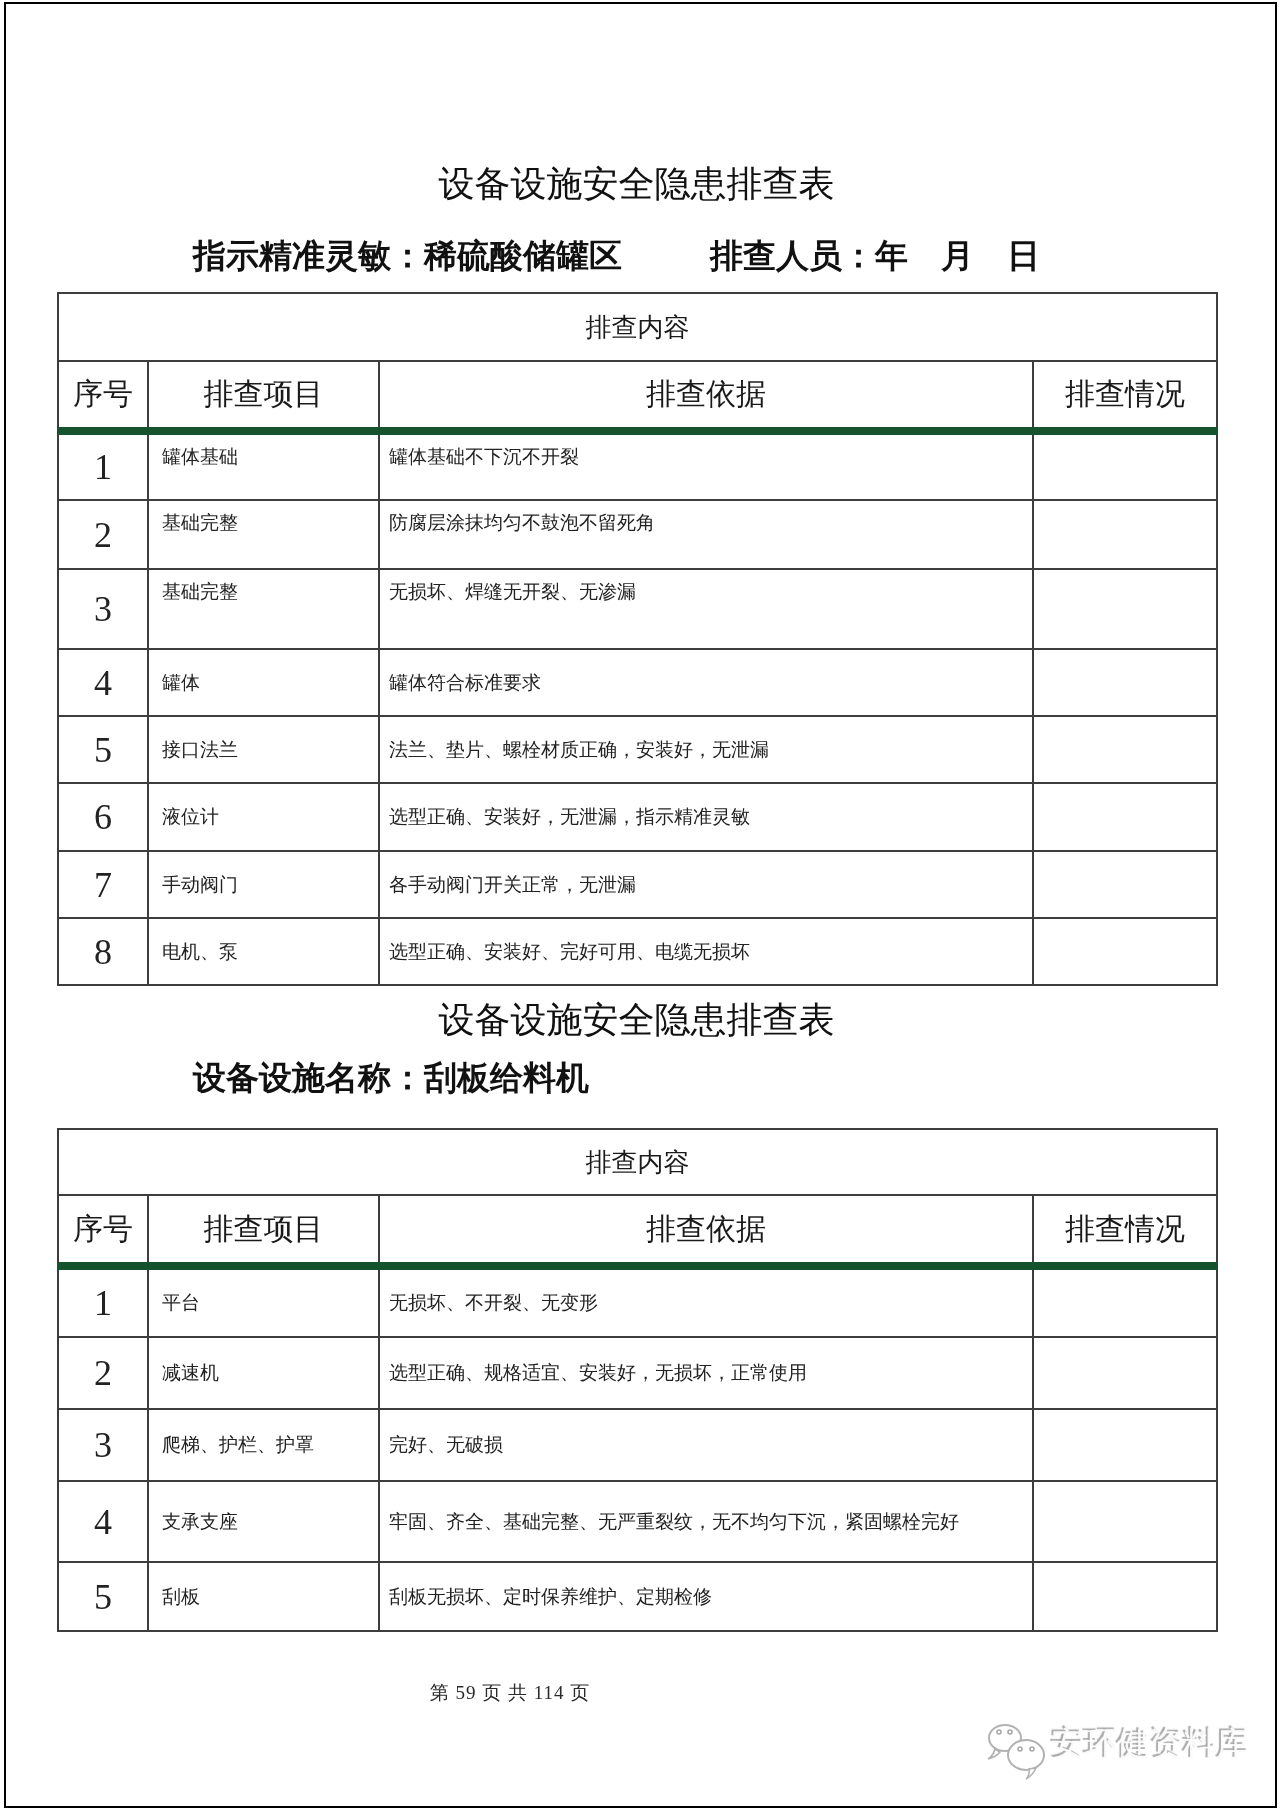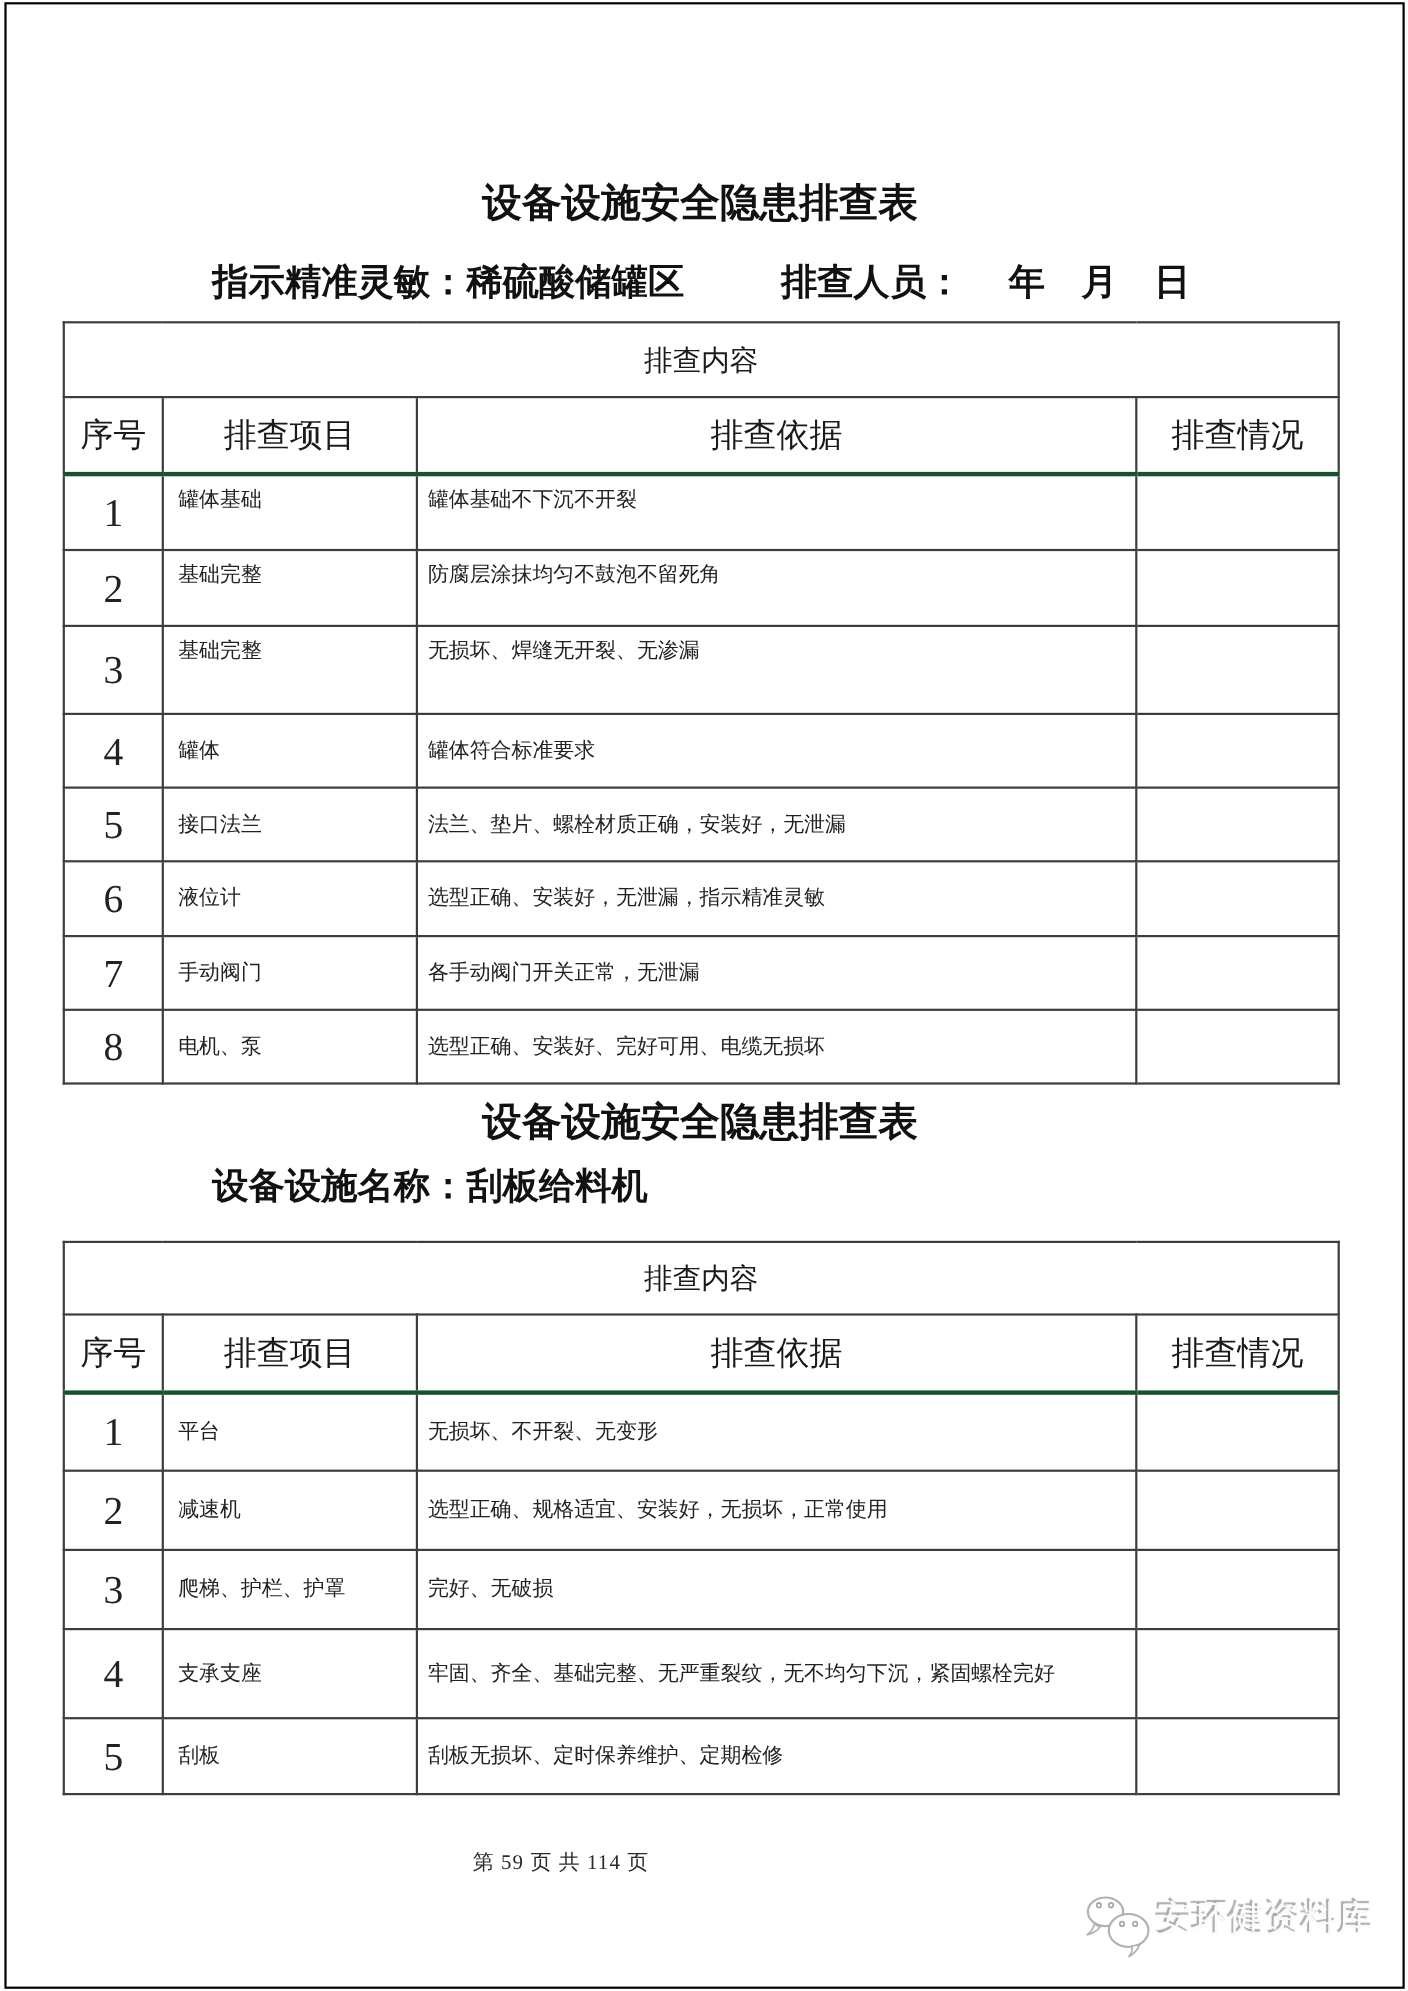--- a/index.html
+++ b/index.html
@@ -3,36 +3,36 @@
 <meta charset="utf-8">
 <style>
   html,body{margin:0;padding:0;background:#ffffff;}
   body{width:1280px;height:1810px;position:relative;overflow:hidden;
        font-family:"Liberation Serif","DejaVu Serif",serif;color:#1c1c1c;}
   .page-border{position:absolute;left:4px;top:2px;right:3px;bottom:2px;
        border:2px solid #000;pointer-events:none;}
 
   .doc-title{position:absolute;left:57px;width:1159px;text-align:center;
        font-family:"Liberation Sans","DejaVu Sans",sans-serif;
-       font-weight:700;font-size:36px;line-height:40px;color:#111;}
+       font-weight:400;font-size:36px;line-height:40px;color:#111;}
   .doc-subtitle{position:absolute;left:193px;white-space:nowrap;
        font-family:"Liberation Sans","DejaVu Sans",sans-serif;
        font-weight:700;font-size:33px;line-height:40px;color:#111;}
   .sub-inspector{margin-left:88px;}
-  .sub-date{margin-left:42px;text-align:right;}
+  .sub-date{text-align:right;}
 
   table.sheet{position:absolute;left:57px;width:1159px;
        border-collapse:collapse;table-layout:fixed;
        font-family:"Liberation Serif","DejaVu Serif",serif;}
   table.sheet td{border:2px solid #3d3d3d;overflow:hidden;}
   table.sheet{border:2px solid #111;}
   td.content-cell{text-align:center;vertical-align:middle;
        font-size:26px;color:#1a1a1a;}
   tr.cols-row td{text-align:center;vertical-align:middle;
-       font-size:30px;color:#1a1a1a;border-bottom:4px solid #14532d;}
+       font-size:30px;color:#1a1a1a;border-bottom:8px solid #14532d;}
   td.no{text-align:center;vertical-align:middle;font-size:36px;color:#222;}
   td.item{padding-left:13px;font-size:19px;line-height:30px;vertical-align:middle;color:#222;}
   td.basis{padding-left:9px;padding-right:8px;font-size:19px;line-height:30px;
        vertical-align:middle;color:#222;}
   td.status{vertical-align:middle;}
   tr.va-top td.item, tr.va-top td.basis{vertical-align:top;padding-top:7px;}
 
   
   .t1 tr:nth-child(1){height:68px;}
   .t1 tr:nth-child(2){height:70px;}

